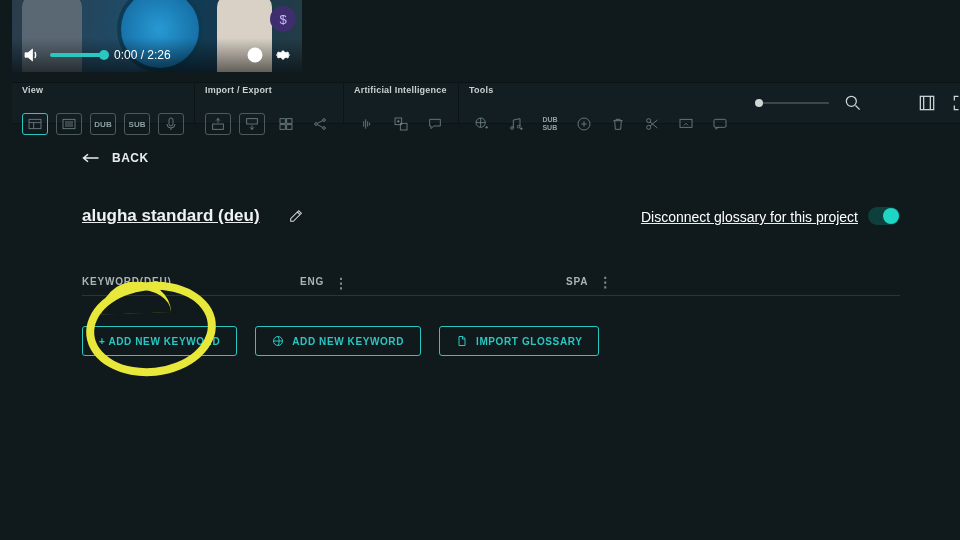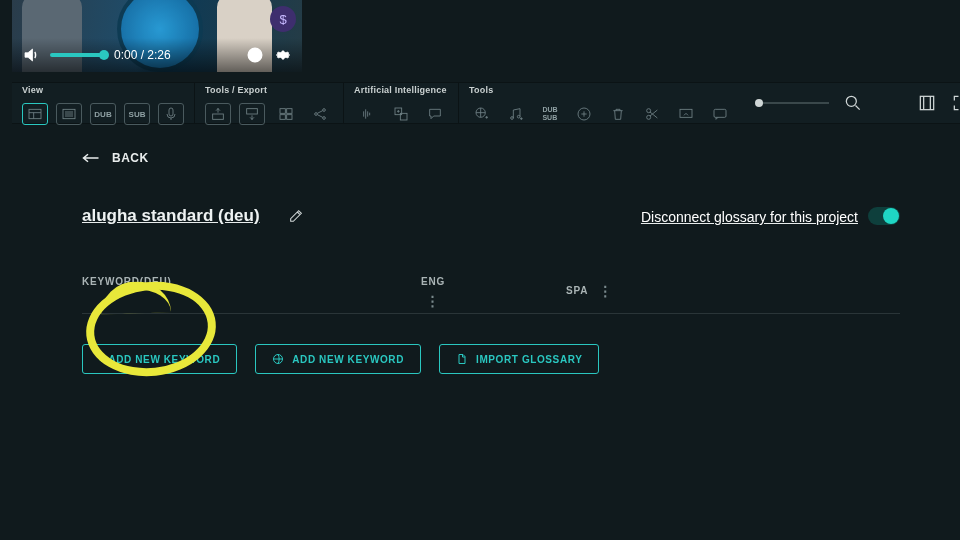--- a/index.html
+++ b/index.html
@@ -50,21 +50,21 @@
 
   
   .toolbar {
     position:absolute; left:12px; right:0; top:82px; height:42px;
     background:#121e22;
     display:flex; align-items:stretch;
     border-top:1px solid #0b1315; border-bottom:1px solid #0b1315;
   }
   .tb-group { padding:2px 10px 0 10px; display:flex; flex-direction:column; border-right:1px solid #0b1315;}
   .tb-group.noborder{border-right:none;}
-  .tb-label { font-size:9px; font-weight:700; letter-spacing:.2px; color:#c9d0d0; margin-bottom:8px;}
+  .tb-label { font-size:9px; font-weight:700; letter-spacing:.2px; color:#c9d0d0; margin-bottom:18px;}
   .tb-row { display:flex; gap:8px; align-items:center; height:26px;}
   .tb-ic {
     width:26px; height:22px; border:1px solid #4a5a5e; border-radius:3px;
     display:flex; align-items:center; justify-content:center;
     color:#8fa0a3; font-size:8px; font-weight:700;
   }
   .tb-ic.nb{border:none;}
   .tb-ic.active { border-color:#2ac7c0; color:#2ac7c0;}
   .tb-ic svg{width:16px;height:16px;stroke:#6f8185;fill:none;stroke-width:1.3;}
   .tb-right { margin-left:auto; display:flex; align-items:center; gap:14px; padding:0 16px;}
@@ -79,21 +79,21 @@
   .back svg{width:18px;height:12px;stroke:#e8ecec;fill:none;stroke-width:2;}
   .title-row{ display:flex; align-items:center; margin-top:38px;text-decoration:underline;}
   .title{ font-size:17px; font-weight:600; color:#eef2f2;}
   .edit-ic{ margin-left:28px; width:16px;height:16px;}
   .edit-ic svg{width:100%;height:100%;stroke:#cfd6d6;fill:none;stroke-width:1.6;}
   .toggle-wrap{ margin-left:auto; display:flex; align-items:flex-end; gap:10px; font-size:14px; color:#fff;}
   .toggle{ width:32px;height:18px;background:#0e3f3c;border-radius:9px;position:relative;}
   .toggle:after{content:"";position:absolute;right:1px;top:1px;width:16px;height:16px;border-radius:50%;background:#1fd6c4;}
   .cols{ margin-top:50px; display:flex; gap:0; border-bottom:1px solid #2a3538; padding-bottom:8px; font-size:10px; font-weight:700; letter-spacing:.8px; color:#aab4b5;}
   .col1{width:218px;}
-  .col2{width:266px; display:flex; align-items:center; gap:10px;flex-direction:column;}
+  .col2{width:266px; display:flex; align-items:flex-end; gap:10px;}
   .col3{display:flex; align-items:center; gap:10px;}
   .dots{color:#7a8a8d;font-size:14px;line-height:8px;}
   .btn-row{ margin-top:30px; display:flex; gap:18px;}
   .btn{
     height:30px; padding:0 16px; border:1px solid #2ac7c0; background:transparent;
     color:#2ac7c0; font-size:10px; font-weight:700; letter-spacing:.6px;
     display:inline-flex; align-items:center; gap:8px; border-radius:3px; cursor:pointer;
   }
   .btn svg{width:12px;height:12px;stroke:#2ac7c0;fill:none;stroke-width:2;}
   
@@ -163,21 +163,21 @@
       <div class="tb-ic">SUB</div>
       <div class="tb-ic">
           <svg viewBox="0 0 24 24">
             <rect x="9" y="3" width="6" height="12" rx="3"></rect>
             <path d="M6 12a6 6 0 0012 0M12 18v3"></path>
           </svg>
         </div>
     </div>
   </div>
   <div class="tb-group">
-    <div class="tb-label">Tools / Export</div>
+    <div class="tb-label">Import / Export</div>
     <div class="tb-row">
       <div class="tb-ic">
           <svg viewBox="0 0 24 24">
             <rect x="4" y="12" width="16" height="8"></rect>
             <path d="M12 3v7m-3-3l3-3 3 3"></path>
           </svg>
         </div>
       <div class="tb-ic">
           <svg viewBox="0 0 24 24">
             <rect x="4" y="4" width="16" height="8"></rect>

